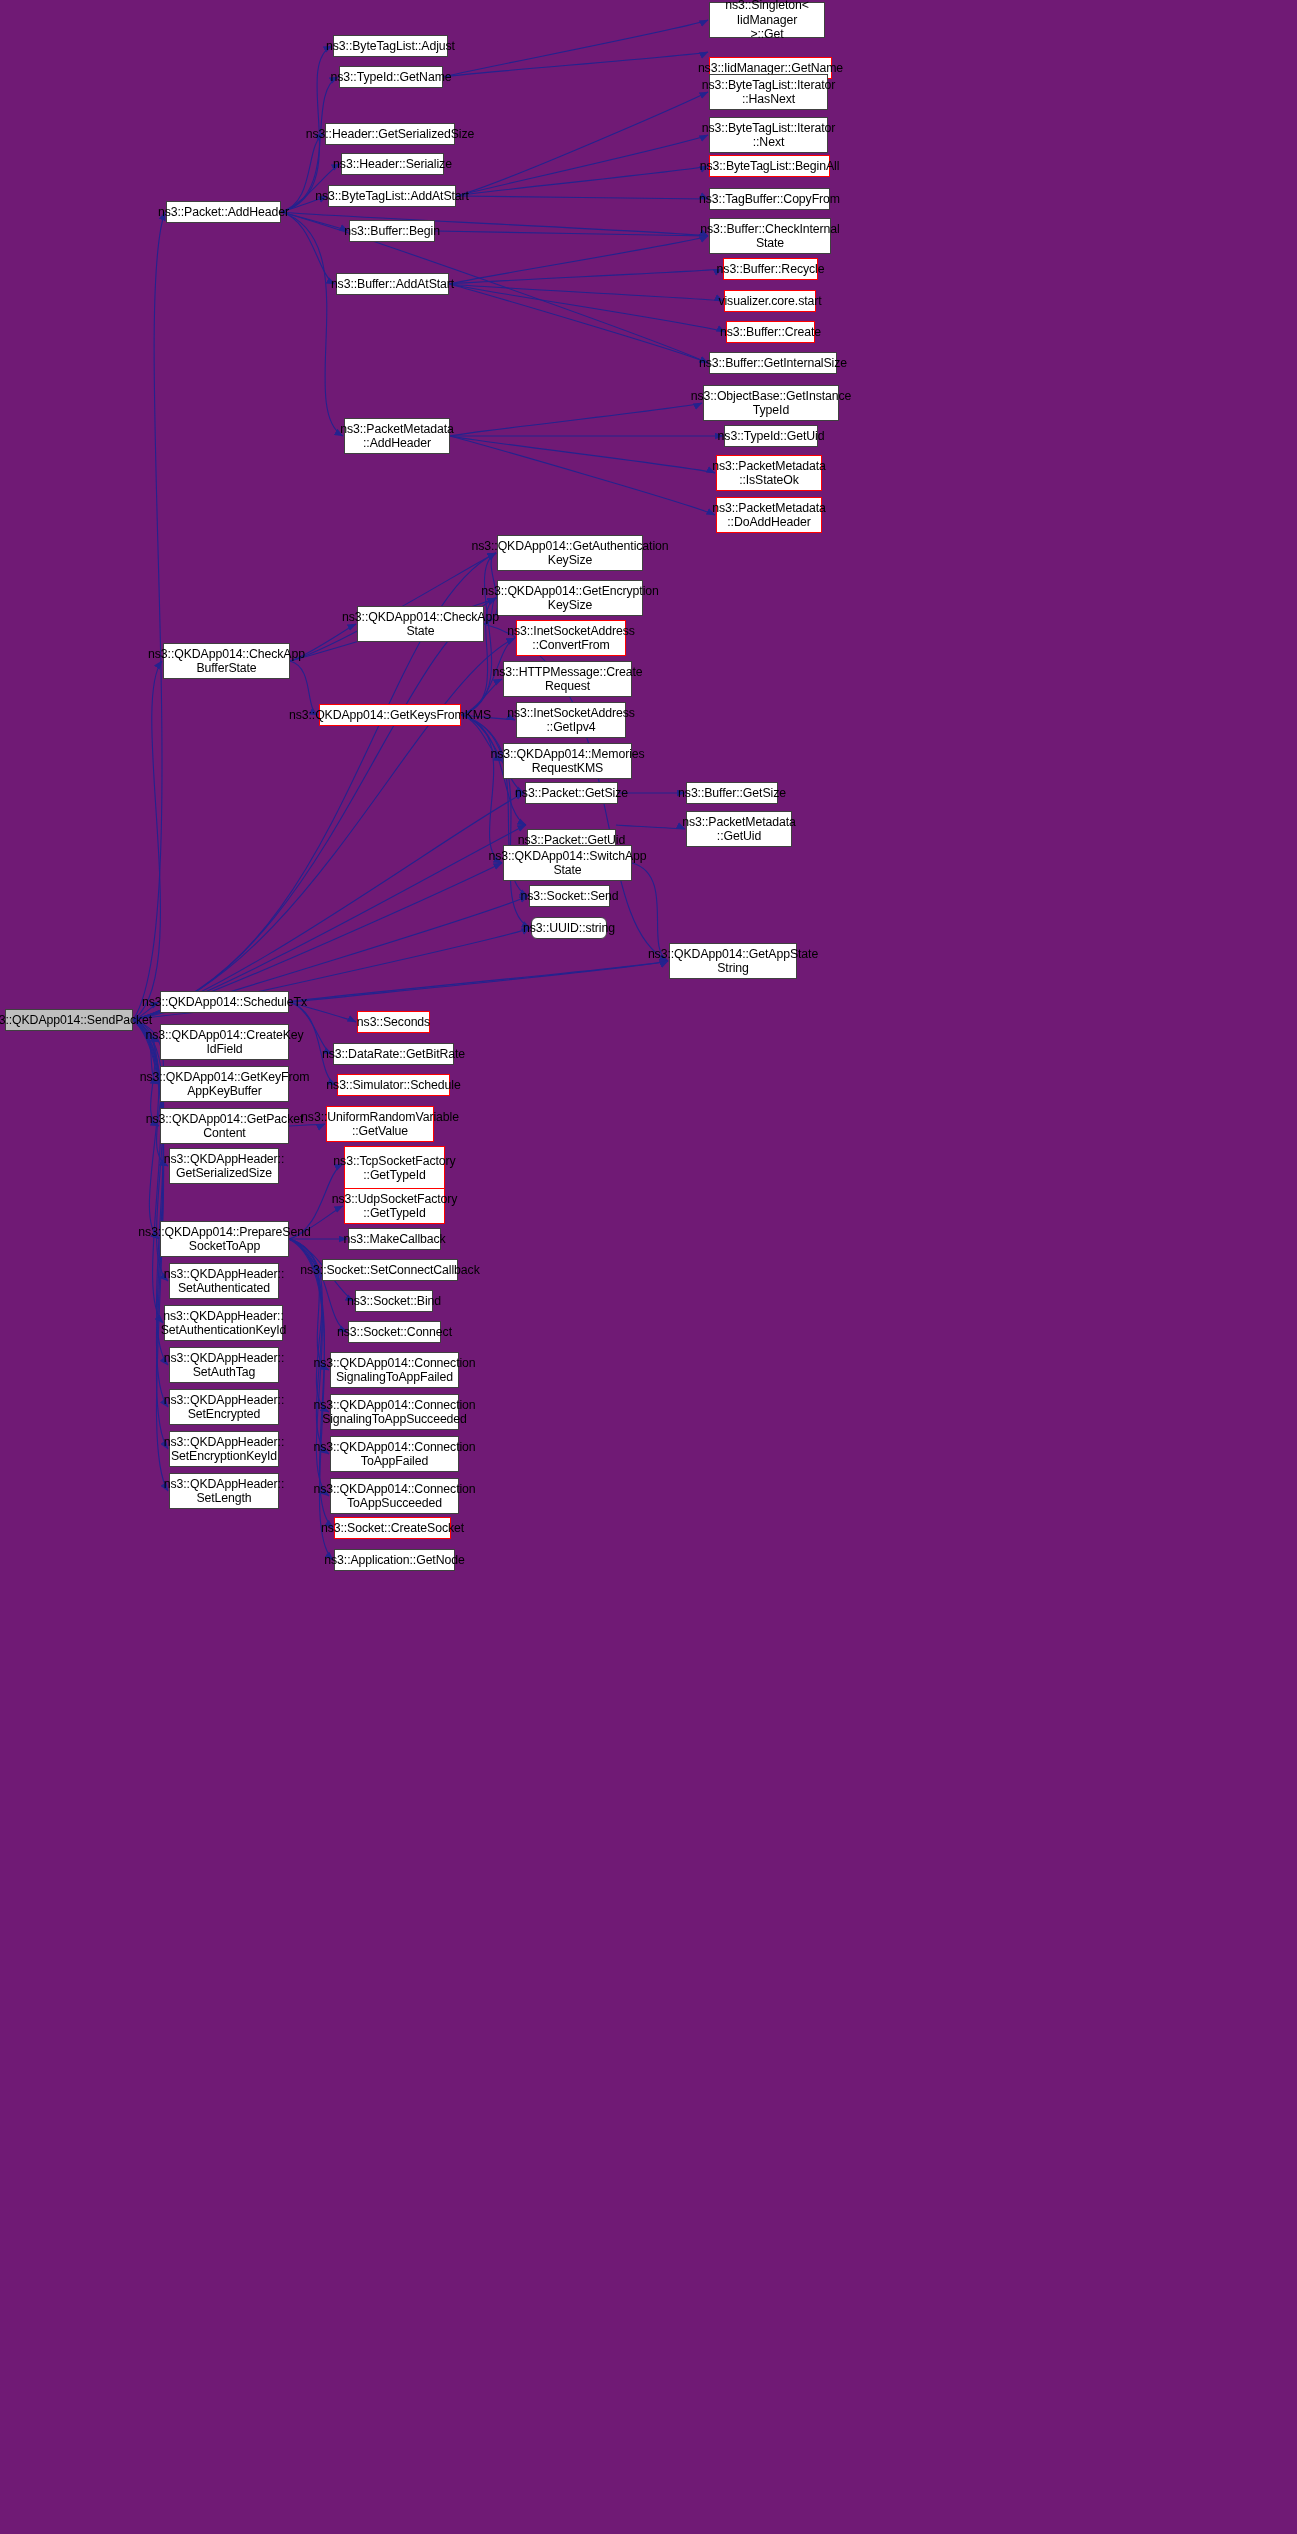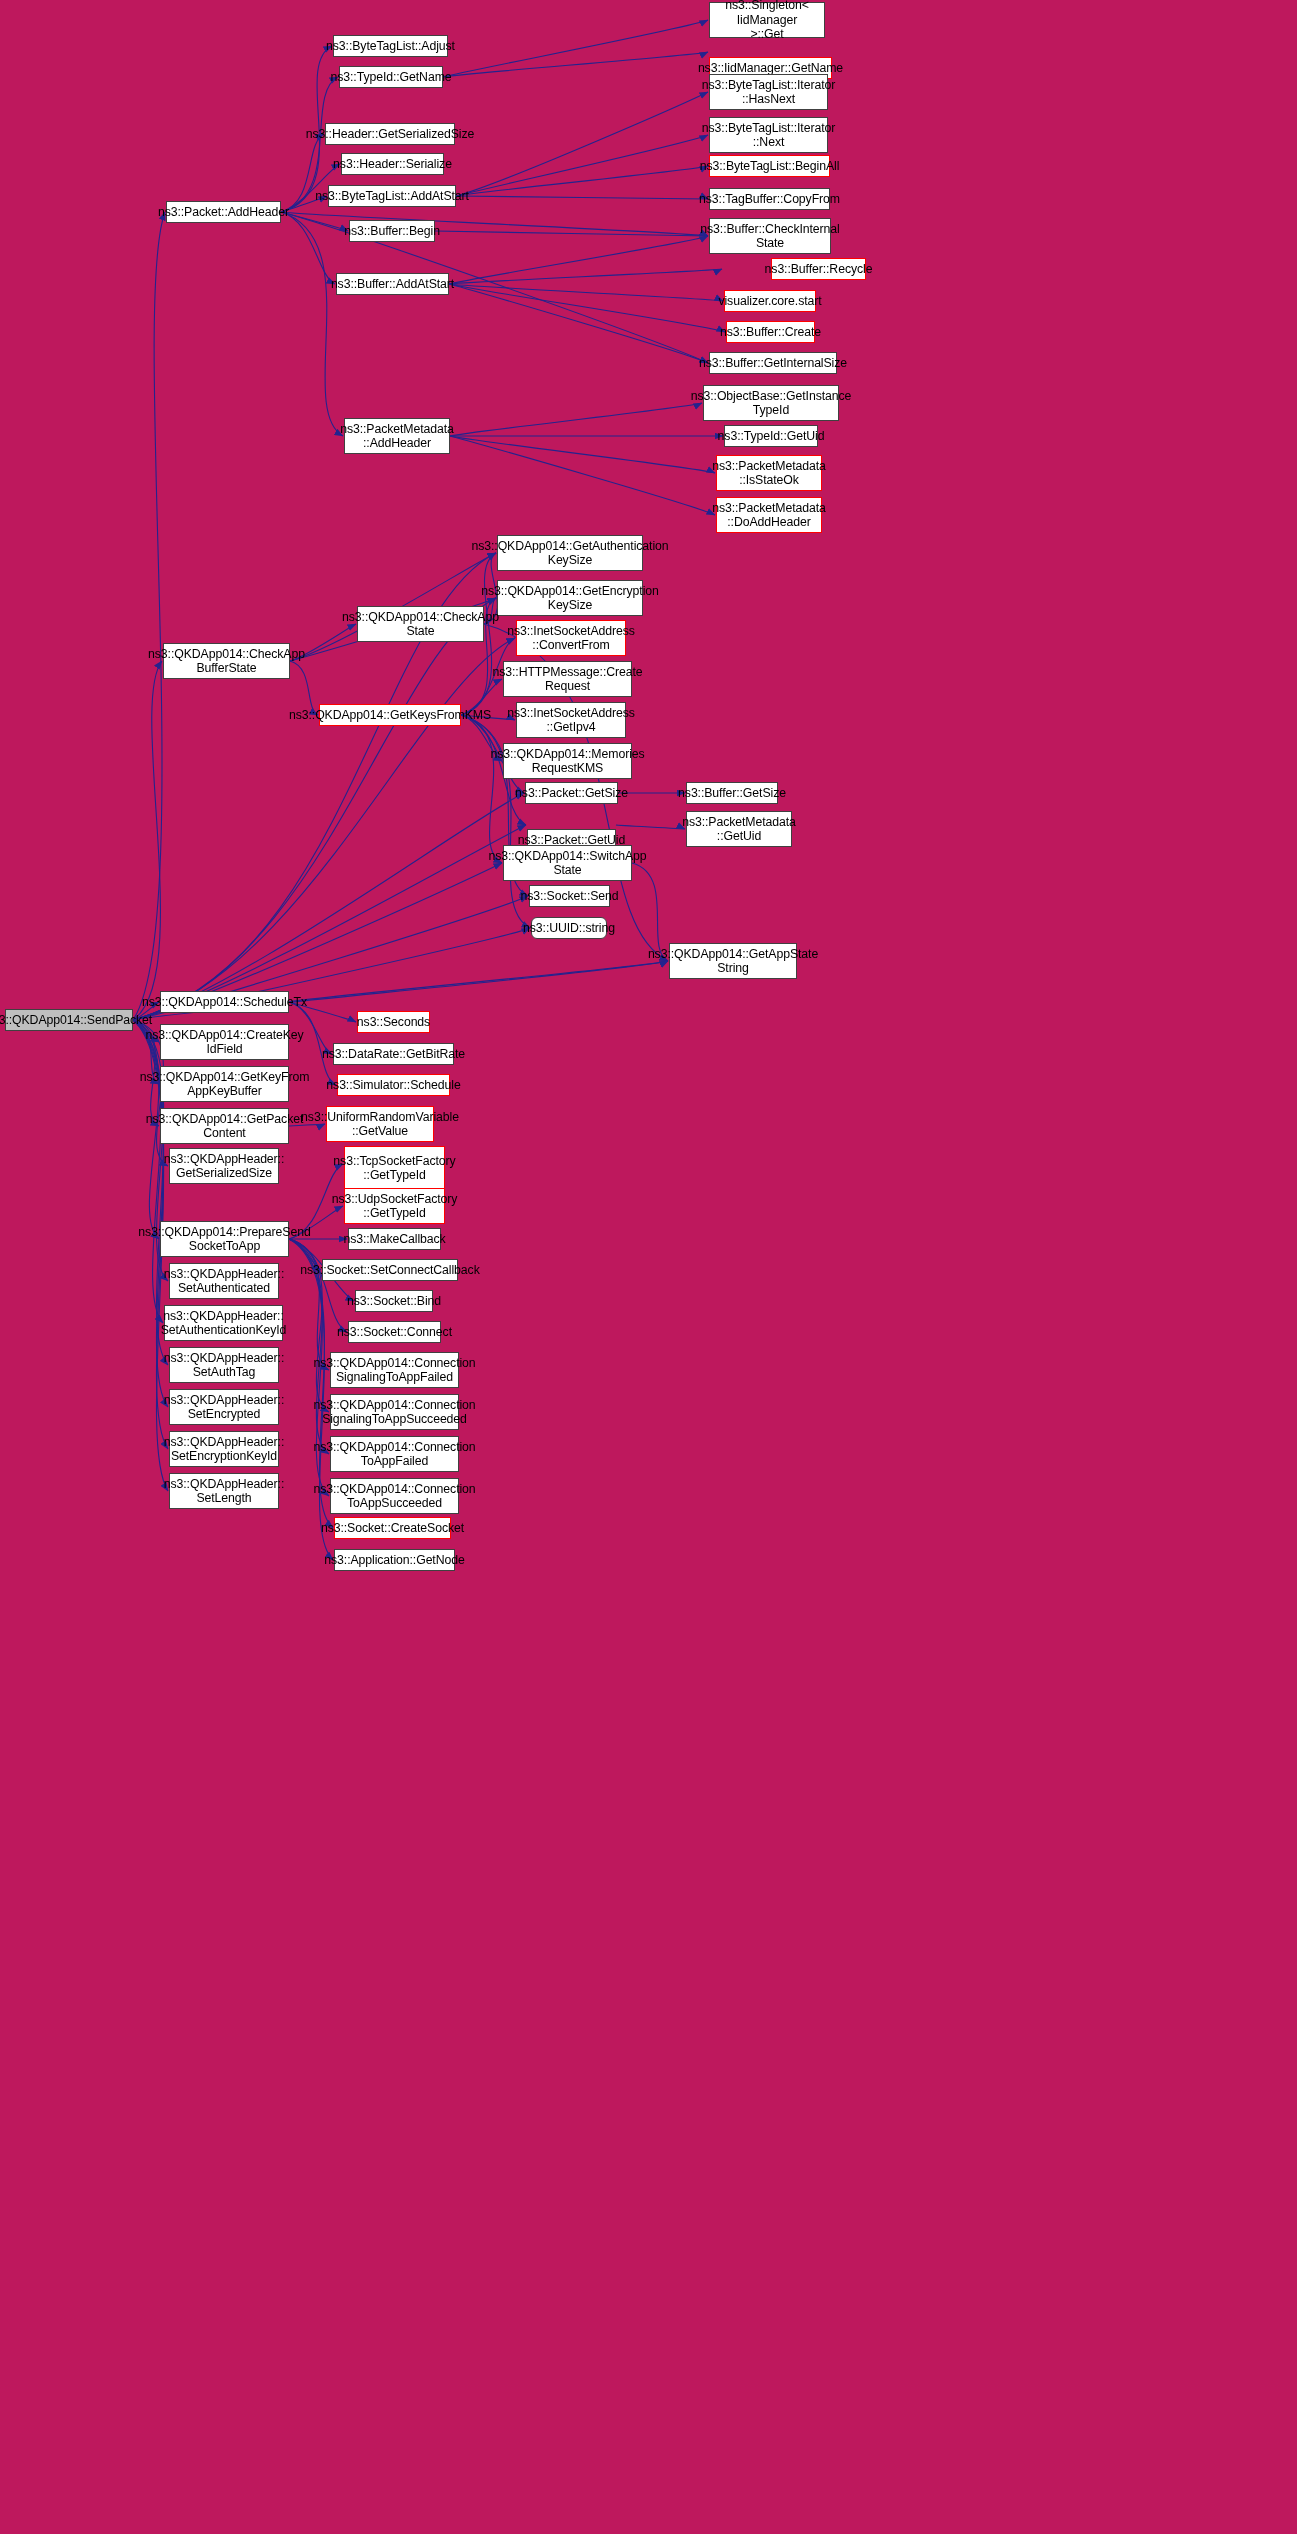--- a/index.html
+++ b/index.html
@@ -1,19 +1,19 @@
 <!DOCTYPE html>
 <html><head>
 <meta charset="utf-8">
 <style>
   html,body{margin:0;padding:0;background:#ffffff;}
   #canvas{
     position:relative;
     width:1297px;height:2534px;
-    background:#be185d;
+    background:#701a75;
     font-family:"Liberation Sans", sans-serif;
     overflow:hidden;
   }
   svg.edges{position:absolute;left:0;top:0;width:1297px;height:2534px;pointer-events:none;}
   .node{
     position:absolute;
     box-sizing:border-box;
     display:flex;align-items:center;justify-content:center;
     text-align:center;
     background:#ffffff;
@@ -134,21 +134,21 @@
 &gt;::Get</div>
       <div class="node red" style="left: 709px; top: 41px; width: 123px; height: 22px; margin-top: 16px;">ns3::IidManager::GetName</div>
       <div class="node" style="left: 709px; top: 74px; width: 119px; height: 36px;">ns3::ByteTagList::Iterator
 ::HasNext</div>
       <div class="node" style="left: 709px; top: 117px; width: 119px; height: 36px;">ns3::ByteTagList::Iterator
 ::Next</div>
       <div class="node red" style="left: 709px; top: 155px; width: 121px; height: 22px;">ns3::ByteTagList::BeginAll</div>
       <div class="node" style="left: 709px; top: 188px; width: 121px; height: 22px;">ns3::TagBuffer::CopyFrom</div>
       <div class="node" style="left: 709px; top: 218px; width: 122px; height: 36px;">ns3::Buffer::CheckInternal
 State</div>
-      <div class="node red" style="left: 723px; top: 258px; width: 95px; height: 22px; margin-left: 48px;">ns3::Buffer::Recycle</div>
+      <div class="node red" style="left: 723px; top: 258px; width: 95px; height: 22px;">ns3::Buffer::Recycle</div>
       <div class="node red" style="left: 724px; top: 290px; width: 92px; height: 22px;">visualizer.core.start</div>
       <div class="node red" style="left: 726px; top: 321px; width: 89px; height: 22px;">ns3::Buffer::Create</div>
       <div class="node" style="left: 709px; top: 352px; width: 128px; height: 22px;">ns3::Buffer::GetInternalSize</div>
       <div class="node" style="left: 703px; top: 385px; width: 136px; height: 36px;">ns3::ObjectBase::GetInstance
 TypeId</div>
       <div class="node" style="left: 724px; top: 425px; width: 94px; height: 22px;">ns3::TypeId::GetUid</div>
       <div class="node red" style="left: 716px; top: 455px; width: 106px; height: 36px;">ns3::PacketMetadata
 ::IsStateOk</div>
       <div class="node red" style="left: 716px; top: 497px; width: 106px; height: 36px;">ns3::PacketMetadata
 ::DoAddHeader</div>

